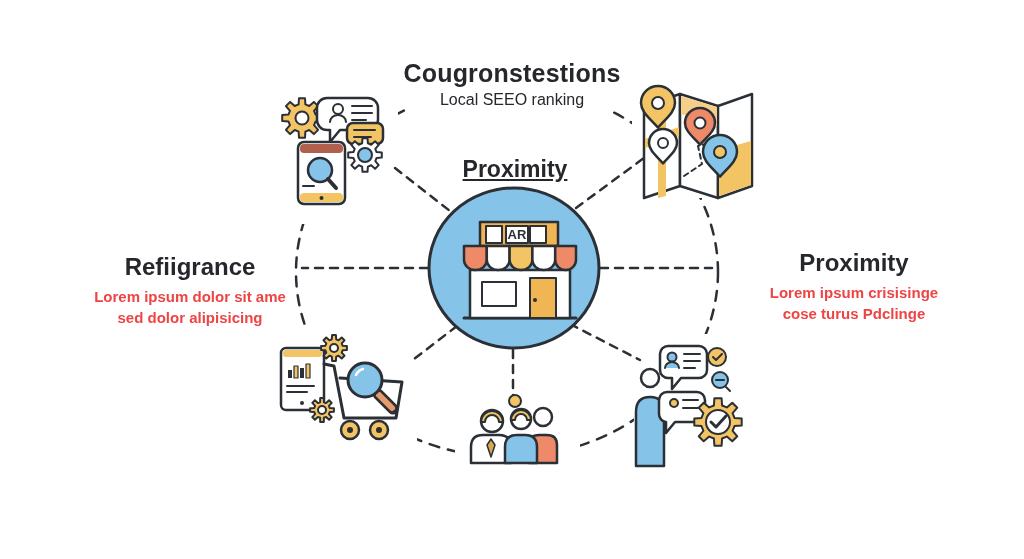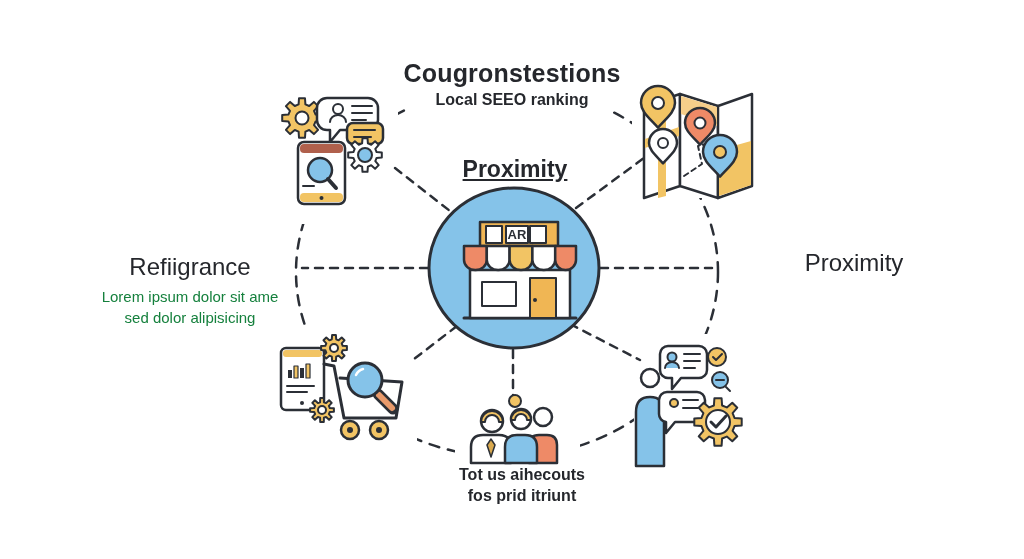--- a/index.html
+++ b/index.html
@@ -3,24 +3,24 @@
 <meta charset="utf-8">
 <style>
   html,body{margin:0;padding:0;background:#fff;}
   #canvas{
     position:relative;width:1024px;height:559px;background:#fff;overflow:hidden;
     font-family:"Liberation Sans", sans-serif;color:var(--text,#25272C);
   }
   .abs{position:absolute;}
   .label-block{text-align:center;}
   .big-title{font-size:25px;font-weight:700;letter-spacing:.2px;line-height:1.1;}
-  .mid-title{font-size:24px;font-weight:400;line-height:1.1;}
+  .mid-title{font-size:24px;font-weight:700;line-height:1.1;}
   .prox-title{font-size:23px;font-weight:700;text-decoration:underline;}
-  .subtitle{font-size:16px;font-weight:700;margin-top:3px;}
-  .desc{font-size:15px;font-weight:400;line-height:1.35;margin-top:7px;color:#15803d;}
+  .subtitle{font-size:16px;font-weight:400;margin-top:3px;}
+  .desc{font-size:15px;font-weight:700;line-height:1.35;margin-top:7px;color:#ef4444;}
   .bottom-desc{font-size:16px;font-weight:600;line-height:1.32;}
   svg{display:block;overflow:visible;}
   .f-blue{fill:var(--blue);}  .f-yel{fill:var(--yellow);}  .f-yd{fill:var(--yellow_deep);}
   .f-sal{fill:var(--salmon);} .f-rust{fill:var(--rust);}   .f-wht{fill:#fff;}
   .f-ink{fill:var(--ink);}    .nf{fill:none;}
   .stk{stroke:var(--ink);stroke-width:2.5;stroke-linecap:round;stroke-linejoin:round;}
   .w2{stroke-width:2;} .w3{stroke-width:3;} .w4{stroke-width:4;}
   .dashring{stroke-dasharray:10 9;} .dashline{stroke-dasharray:8 7;}
   .mask{fill:#fff;stroke:none;}
   .sign-text{font-size:13px;font-weight:700;fill:var(--ink);font-family:"Liberation Sans",sans-serif;}
@@ -210,20 +210,20 @@
   <div class="abs label-block" style="left:84px;top:254px;width:212px">
     <div class="mid-title">Refiigrance</div>
     <div class="desc">
       <div>Lorem ipsum dolor sit ame</div>
       <div>sed dolor alipisicing</div>
     </div>
   </div>
 
   <div class="abs label-block" style="left:748px;top:250px;width:212px">
     <div class="mid-title">Proximity</div>
+    <div class="desc">
+      <div>Lorem ipsum crisisinge</div>
+      <div>cose turus Pdclinge</div>
+    </div>
   </div>
 
-  <div class="abs label-block bottom-desc" style="left:424px;top:464px;width:196px">
-    <div>Tot us aihecouts</div>
-    <div>fos prid itriunt</div>
-  </div>
 
 </div>
 
 </body></html>

